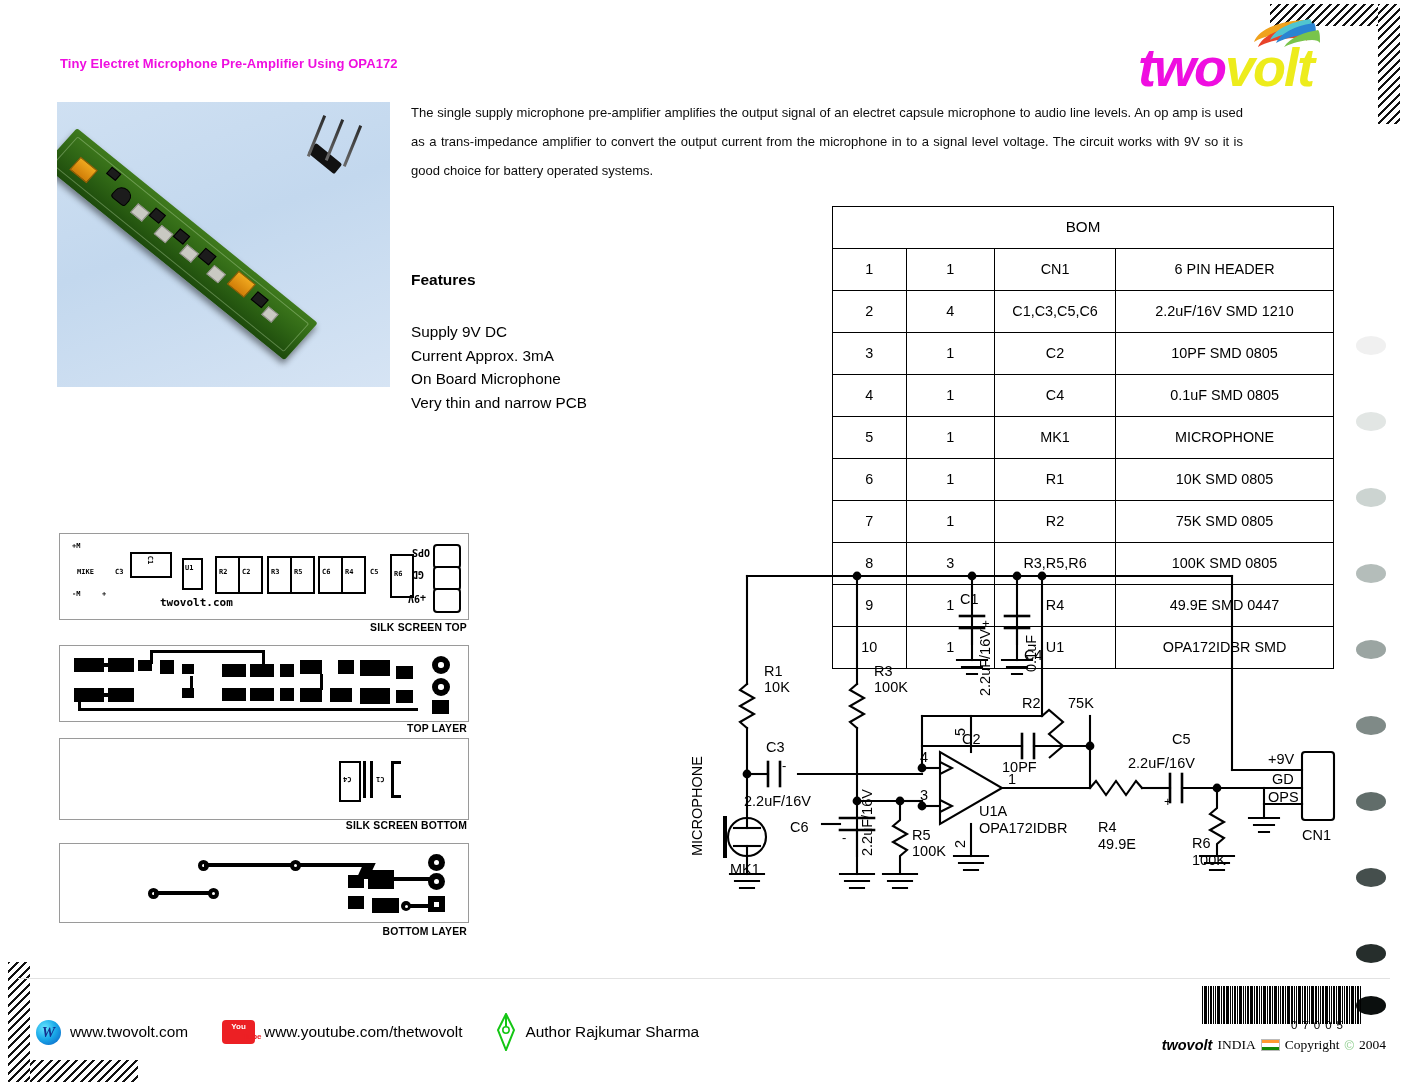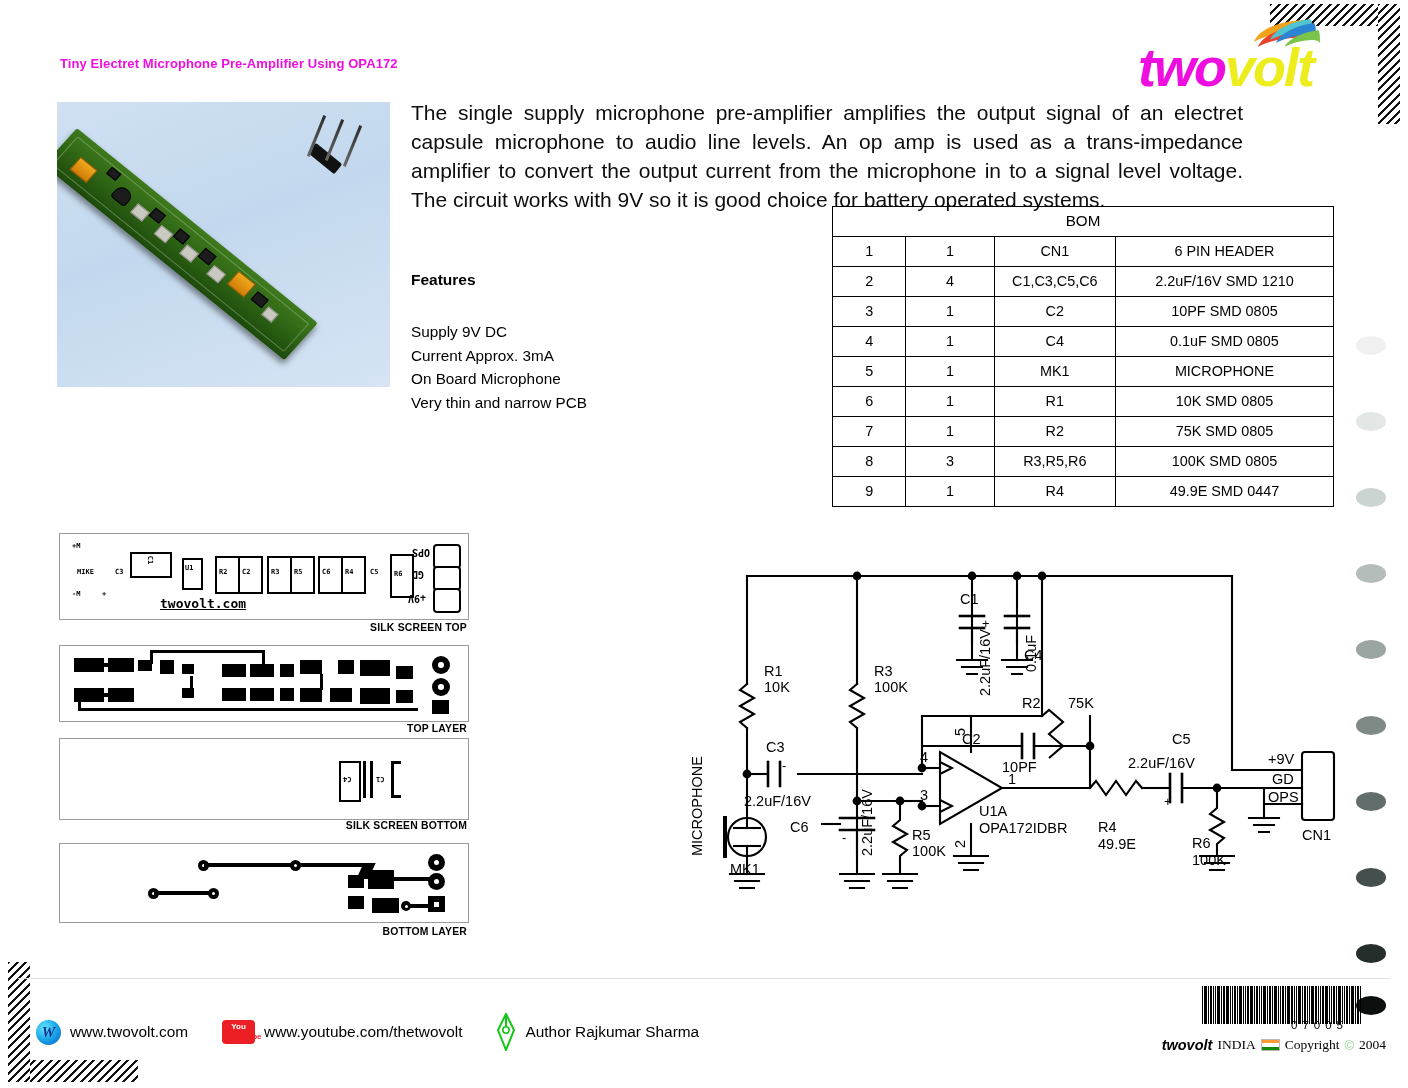--- a/index.html
+++ b/index.html
@@ -39,34 +39,34 @@
   .smd{position:absolute;background:#c9c9c2;border:1px solid #8d8d86;}
   .smd.dark{background:#1c1c1c;border-color:#000;}
   .smd.tant{background:linear-gradient(180deg,#f0a81e,#d07d08);border-color:#a05e05;}
   .pin{position:absolute;width:3px;height:44px;background:linear-gradient(
       180deg,#2b2b2b,#6a6a6a);transform:rotate(22deg);}
   .pinblk{position:absolute;width:34px;height:13px;background:#111;
       transform:rotate(39deg);border-radius:2px;}
 
   
   #description{position:absolute;left:411px;top:98px;width:832px;
-     font-size:21px;line-height:29px;text-align:justify;color:#0d0d0d;}
+     font-size:13px;line-height:29px;text-align:justify;color:#0d0d0d;}
 
   
   #features-head{position:absolute;left:411px;top:271px;font-size:15.5px;
      font-weight:bold;}
   #features-list{position:absolute;left:411px;top:320px;font-size:15.3px;
      line-height:23.5px;}
   #features-list div{white-space:nowrap;}
 
   
   #bom-table{position:absolute;left:832px;top:206px;width:502px;
      border-collapse:collapse;}
   #bom-table td{border:1.6px solid #000;text-align:center;font-size:14.4px;
-     height:25px;padding:2px 2px;line-height:1.1;}
+     height:25px;padding:8px 2px;line-height:1.1;}
   #bom-table td.c-sr{width:72px;}
   #bom-table td.c-qn{width:88px;}
   #bom-table td.c-ref{width:118px;}
   #bom-table td.c-desc{width:220px;}
   #bom-table td.hdr{font-size:14.8px;}
   #bom-table td.title{font-size:15.2px;}
 
   
   .layer-box{position:absolute;border:1.4px solid #9a9a9a;background:#fff;}
   .layer-cap{position:absolute;font-size:10.4px;font-weight:bold;
@@ -235,20 +235,26 @@
         <td class="c-sr">8</td>
         <td class="c-qn">3</td>
         <td class="c-ref">R3,R5,R6</td>
         <td class="c-desc">100K SMD 0805</td>
       </tr>
   <tr>
         <td class="c-sr">9</td>
         <td class="c-qn">1</td>
         <td class="c-ref">R4</td>
         <td class="c-desc">49.9E SMD 0447</td>
+      </tr>
+  <tr>
+        <td class="c-sr">10</td>
+        <td class="c-qn">1</td>
+        <td class="c-ref">U1</td>
+        <td class="c-desc">OPA172IDBR SMD</td>
       </tr>
 </tbody>
   </table>
 
 <div class="layer-box" id="silk-top-box">
   <div class="silk-lbl" style="left:12px;top:8px;">+M</div>
   <div class="silk-lbl" style="left:12px;top:56px;">-M</div>
   <div class="silk-lbl" style="left:17px;top:34px;">MIKE</div>
   <div class="silk-lbl" style="left:42px;top:56px;">+</div>
   <div class="silk-lbl" style="left:55px;top:34px;">C3</div>
@@ -270,21 +276,21 @@
   <div class="silk-lbl" style="left:285px;top:34px;">R4</div>
   <div class="silk-lbl" style="left:310px;top:34px;">C5</div>
   <div class="silk-part" style="left:330px;top:20px;width:20px;height:40px;"></div>
   <div class="silk-lbl" style="left:334px;top:36px;">R6</div>
   <div class="silk-lbl" style="left:352px;top:13px;font-size:10px;transform:rotate(180deg);">OPS</div>
   <div class="silk-lbl" style="left:352px;top:35px;font-size:10px;transform:rotate(180deg);">GD</div>
   <div class="silk-lbl" style="left:348px;top:59px;font-size:10px;transform:rotate(180deg);">+9V</div>
   <div class="silk-part" style="left:373px;top:10px;width:24px;height:21px;border-radius:4px;"></div>
   <div class="silk-part" style="left:373px;top:32px;width:24px;height:21px;border-radius:4px;"></div>
   <div class="silk-part" style="left:373px;top:54px;width:24px;height:21px;border-radius:4px;"></div>
-  <div class="silk-lbl" style="left:100px;top:62px;font-size:13px;text-decoration:underline;">twovolt.com</div>
+  <div class="silk-lbl" style="left:100px;top:62px;font-size:11px;">twovolt.com</div>
 </div>
 <div class="layer-cap" id="silk-top-cap">SILK SCREEN TOP</div>
 
 <div class="layer-box" id="top-layer-box">
   <div class="pad-blk" style="left:14px;top:12px;width:30px;height:14px;"></div>
   <div class="pad-blk" style="left:14px;top:42px;width:30px;height:14px;"></div>
   <div class="pad-blk" style="left:48px;top:12px;width:26px;height:14px;"></div>
   <div class="pad-blk" style="left:48px;top:42px;width:26px;height:14px;"></div>
   <div class="pad-blk" style="left:78px;top:14px;width:14px;height:11px;"></div>
   <div class="pad-blk" style="left:100px;top:14px;width:14px;height:14px;"></div>

